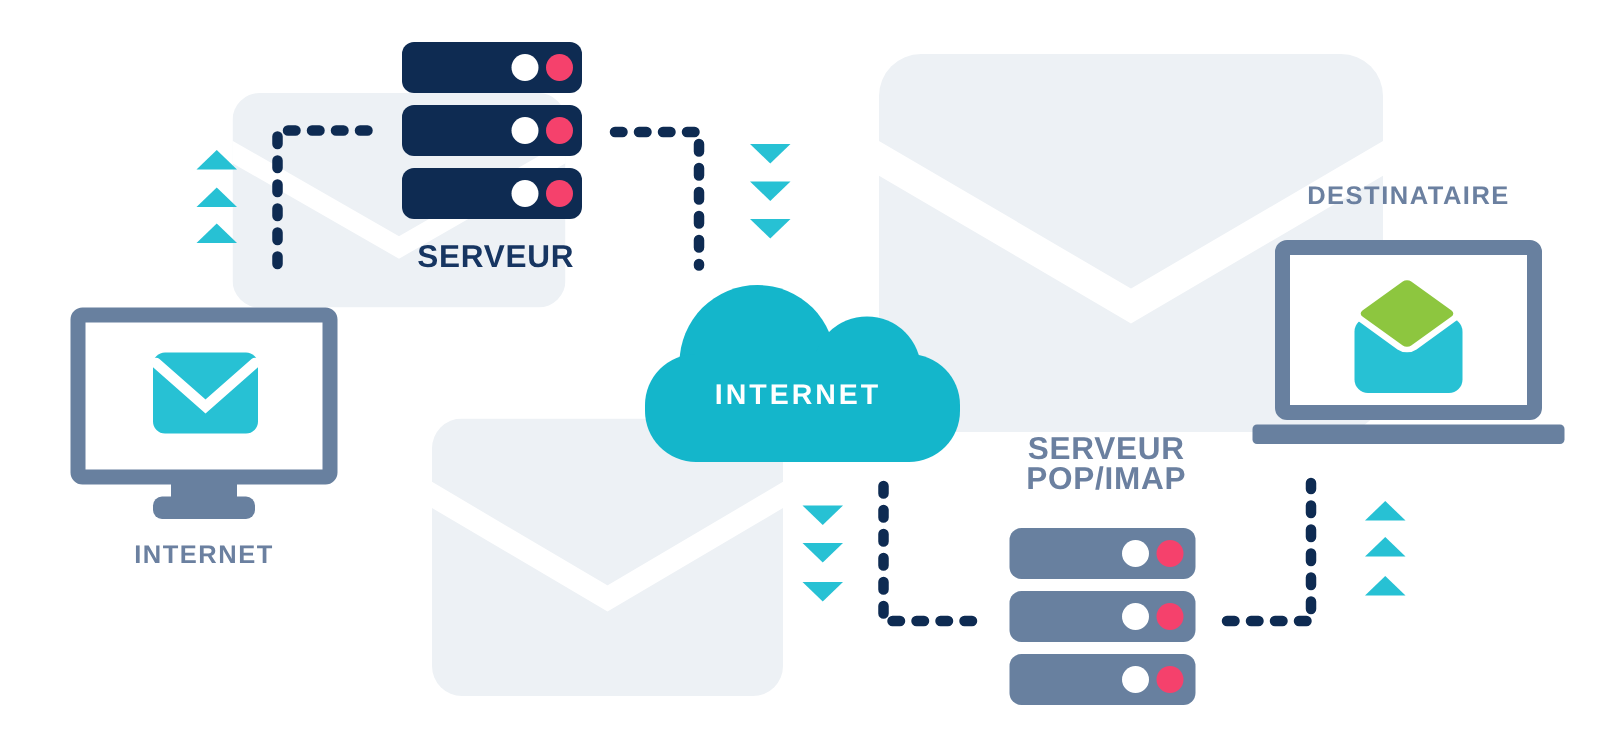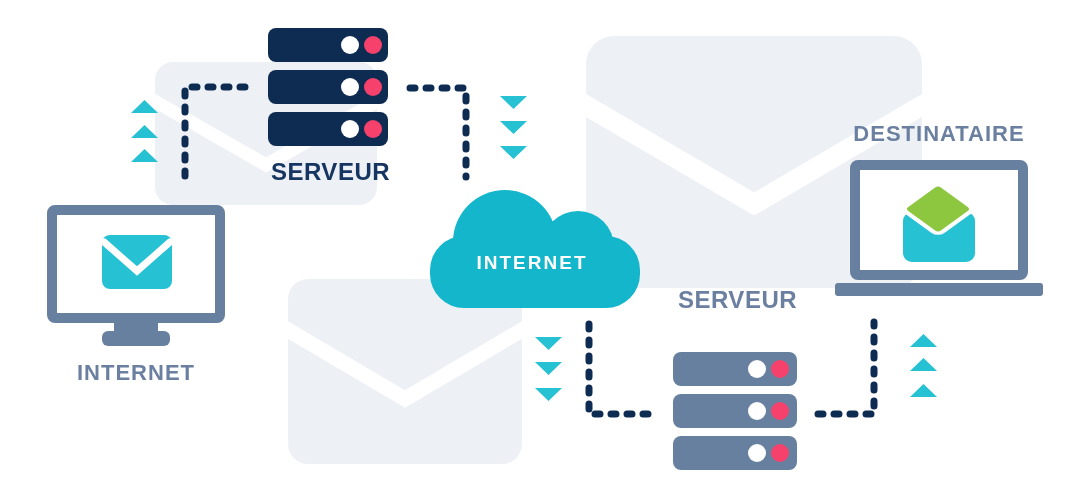--- a/index.html
+++ b/index.html
@@ -5,25 +5,25 @@
   html,body{margin:0;padding:0;background:#fff;}
   #canvas{
     position:relative;width:1071px;height:504px;overflow:hidden;background:#ffffff;
     font-family:"Liberation Sans", sans-serif;
   }
   .abs{position:absolute;}
   .bg-env{z-index:1;}
   #connectors{z-index:2;}
   .node{z-index:3;}
   .node-label{
-    font-weight:bold;font-size:22px;letter-spacing:1px;color:#6B80A0;
+    font-weight:bold;font-size:17px;letter-spacing:1px;color:#6B80A0;
     text-align:center;z-index:4;
   }
   .rack-label{
-    font-weight:bold;font-size:24px;line-height:20px;letter-spacing:0.5px;
+    font-weight:bold;font-size:21px;line-height:20px;letter-spacing:0.5px;
     text-align:center;z-index:4;
   }
   .rack-label.navy{color:#163561;}
   .rack-label.slate{color:#6B80A0;}
   .server-unit{
     position:absolute;width:120px;height:34px;border-radius:8px;
   }
   .server-unit.navy{background:#0E2B52;}
   .server-unit.slate{background:#68809F;}
   .led{position:absolute;width:18px;height:18px;border-radius:50%;top:8px;}
@@ -114,20 +114,21 @@
       <circle cx="77" cy="54" r="52"></circle>
       <circle cx="150" cy="59" r="36"></circle>
       <rect x="2" y="48" width="210" height="72" rx="34"></rect>
     </g>
     <text x="104" y="81" text-anchor="middle" fill="#ffffff" style="font-family:'Liberation Sans',sans-serif;font-weight:bold;font-size:19px;letter-spacing:2px">INTERNET</text>
   </svg>
 
   <div class="abs node">
     <div class="abs rack-label slate" style="left:655px;top:290px;width:165px">
       <div>SERVEUR</div>
+      <div>POP/IMAP</div>
     </div>
     <div class="server-unit slate" style="left:673px;top:352px;width:124px">
       <div class="led white" style="left:75px"></div>
       <div class="led pink" style="left:98px"></div>
     </div>
     <div class="server-unit slate" style="left:673px;top:394px;width:124px">
       <div class="led white" style="left:75px"></div>
       <div class="led pink" style="left:98px"></div>
     </div>
     <div class="server-unit slate" style="left:673px;top:436px;width:124px">

